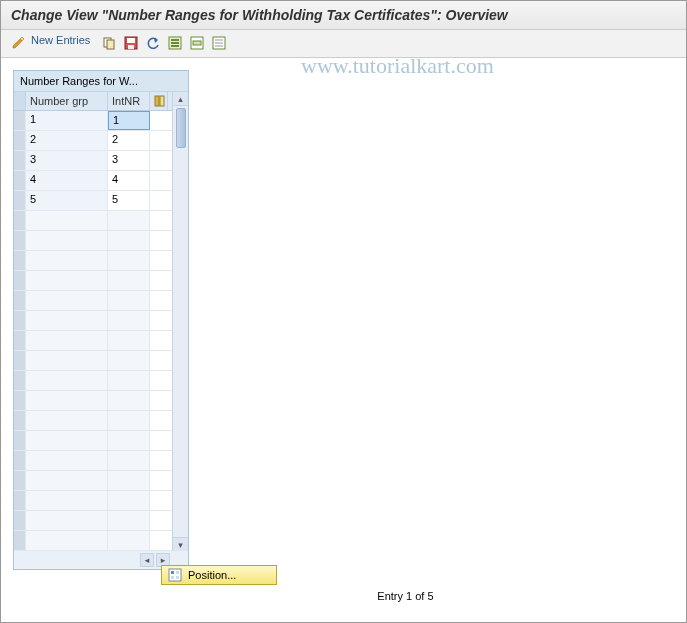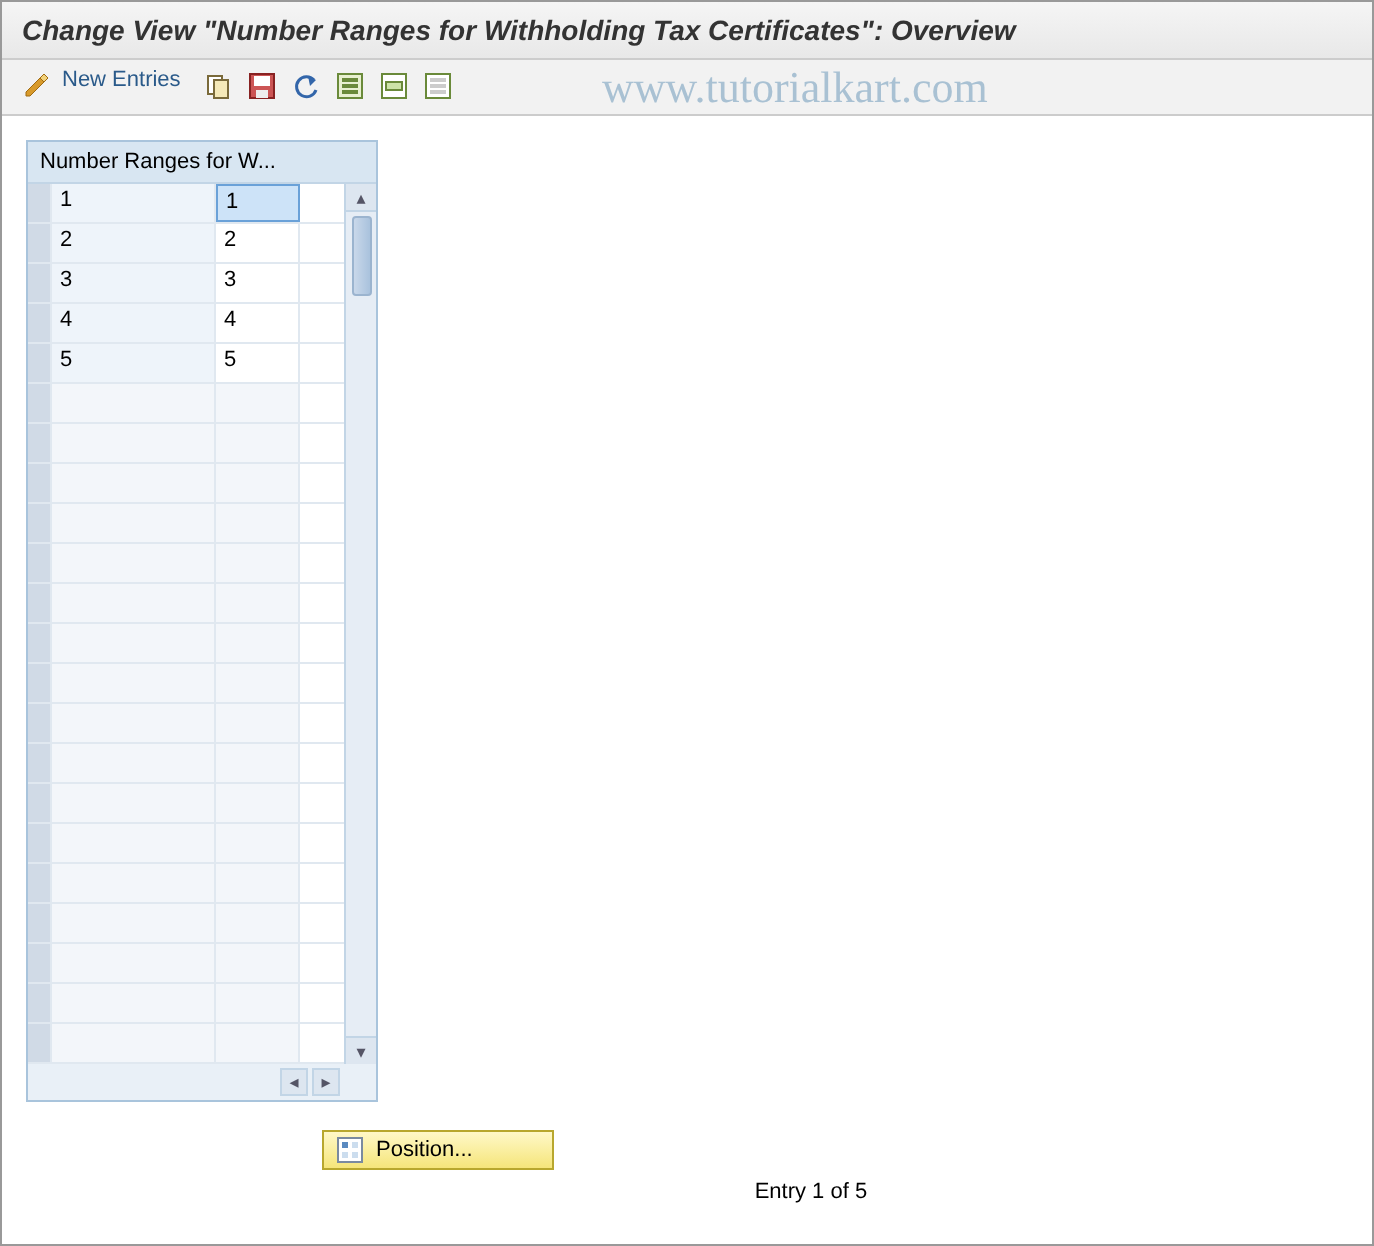--- a/index.html
+++ b/index.html
@@ -40,21 +40,21 @@
       border: 1px solid transparent;
       cursor: pointer;
     }
     .toolbar .tb-text {
       color: #2a5a8a;
       cursor: pointer;
       margin-right: 6px;
     }
     .watermark {
       position: absolute;
-      top: 30px;
+      top: 52px;
       left: 300px;
       color: rgba(120,160,190,0.6);
       font-size: 22px;
       font-family: "Times New Roman", serif;
       pointer-events: none;
     }
     .main {
       padding: 12px;
     }
     .panel {
@@ -235,20 +235,31 @@
   </div>
 </div>
 
 <div class="watermark">www.tutorialkart.com</div>
 
 <div class="main">
   <div class="panel">
     <div class="panel-header">Number Ranges for W...</div>
     <div class="table-wrap">
       <div class="table">
+        <div class="thead">
+          <div class="th th-sel"></div>
+          <div class="th th-grp">Number grp</div>
+          <div class="th th-int">IntNR</div>
+          <div class="th th-cfg">
+            <svg width="12" height="12">
+                <rect x="1" y="1" width="4" height="10" fill="#d8b44a" stroke="#9a7a20"></rect>
+                <rect x="6" y="1" width="4" height="10" fill="#f0e0a0" stroke="#9a7a20"></rect>
+              </svg>
+          </div>
+        </div>
         <div id="rows">
             <div class="row">
               <div class="cell cell-sel"></div>
               <div class="cell cell-grp">1</div>
               <div class="cell cell-int selected">1</div>
             </div>
             <div class="row">
               <div class="cell cell-sel"></div>
               <div class="cell cell-grp">2</div>
               <div class="cell cell-int">2</div>

